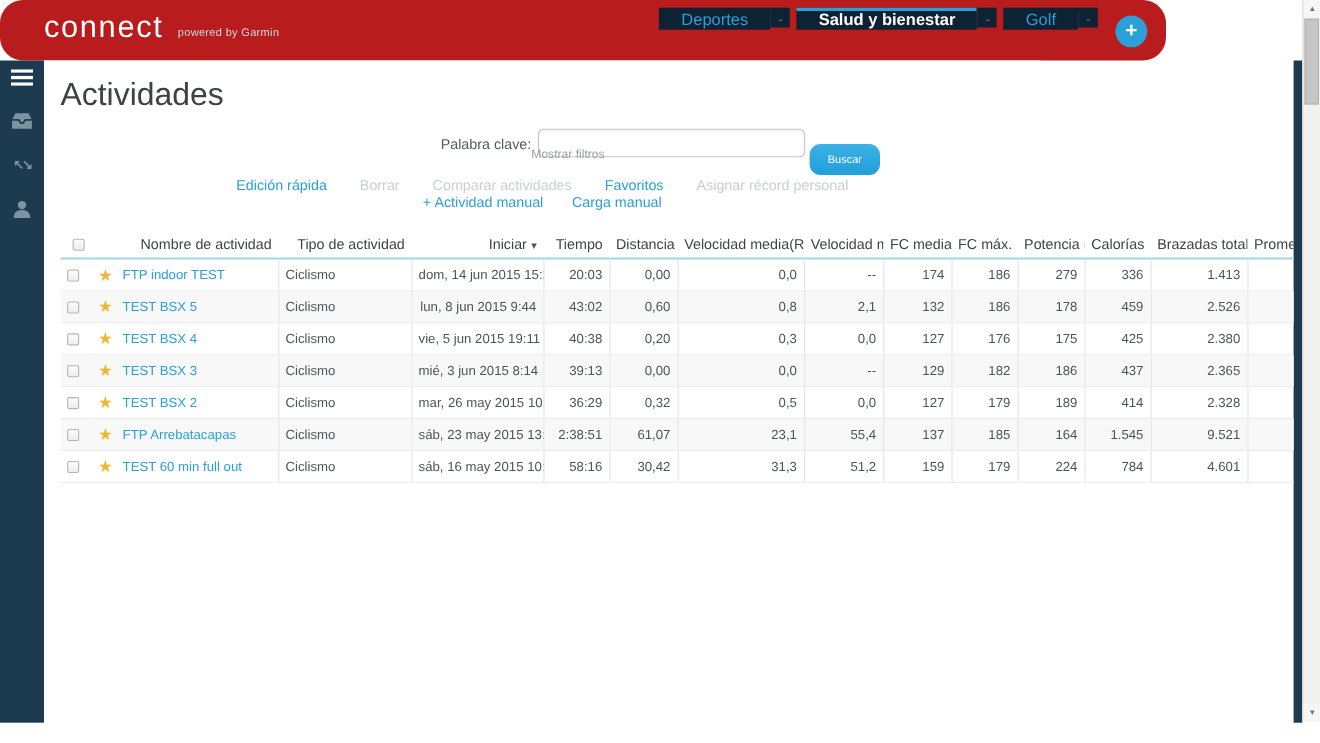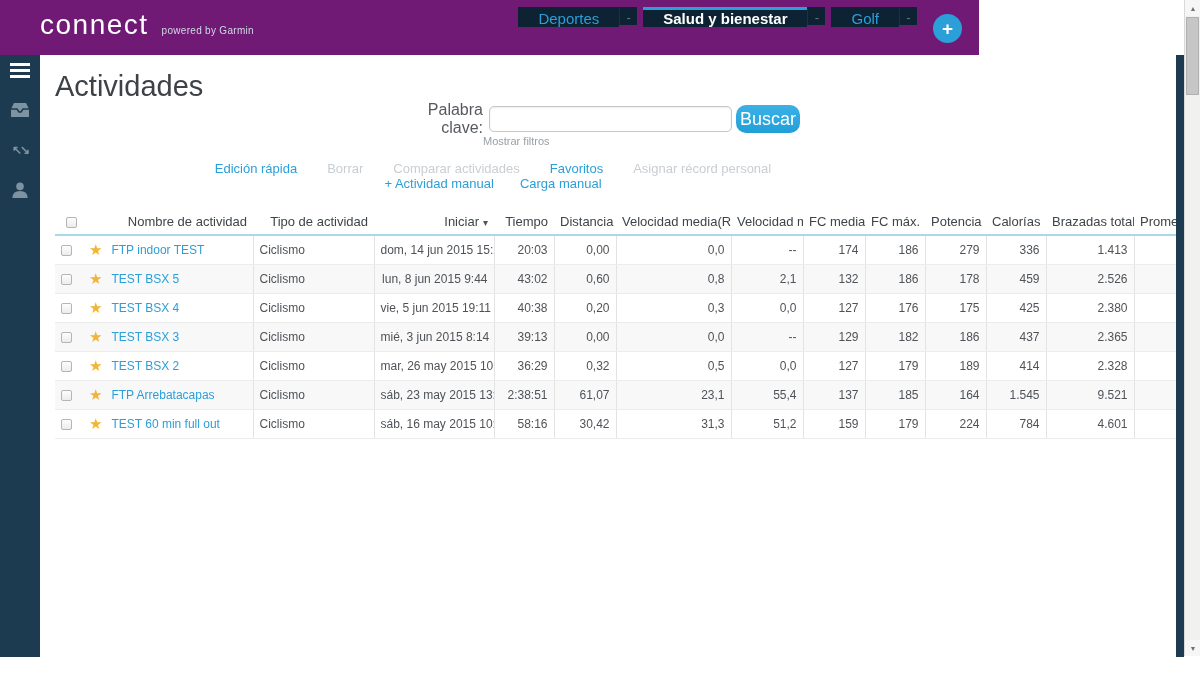--- a/index.html
+++ b/index.html
@@ -1,21 +1,21 @@
 <!DOCTYPE html>
 <html><head>
 <meta charset="utf-8">
 <style>
   * { box-sizing: border-box; margin: 0; padding: 0; }
   html,body { width:1200px; height:675px; background:#ffffff; overflow:hidden;
     font-family:"Liberation Sans", sans-serif; }
   .stage { position:relative; width:1200px; height:675px; background:#ffffff; }
 
   
-  .topbar { position:absolute; left:0; top:0; width:979px; height:55px; background:#701a75; }
+  .topbar { position:absolute; left:0; top:0; width:1060px; height:55px; background:#b91c1c;border-radius:21px; }
   .logo-wrap { position:absolute; left:40px; top:10px; display:flex; align-items:flex-end; }
   .logo { color:#ffffff; font-size:28px; font-weight:400; letter-spacing:1.5px; line-height:30px; }
   .logo-tag { color:#cfdbe2; font-size:10px; margin-left:13px; margin-bottom:4px; letter-spacing:.3px; }
 
   .tabs { position:absolute; right:62px; top:7px; height:48px; display:flex; align-items:flex-start; }
   .tab { background:#0d2232; color:#2b9fd8; font-size:15px; padding:0 20px; display:flex;
          align-items:center; border-top:3px solid transparent; cursor:pointer; white-space:nowrap; }
   .tab.active { color:#ffffff; border-top:3px solid #2d9fd8; font-weight:bold; }
   .tab-sep { background:#0d2232; width:18px; display:flex; align-items:center; justify-content:center;
              color:#61788a; font-size:13px; border-left:1px solid #16324a; border-top:3px solid transparent; }
@@ -39,27 +39,27 @@
   .sb-up { top:0; }
   .sb-down { bottom:0; }
   .sb-thumb { position:absolute; left:1px; top:17px; width:13px; height:78px; background:#c6c6c6;
               border:1px solid #b0b0b0; cursor:grab; }
 
   
   .content { position:absolute; left:40px; top:55px; width:906px; height:602px; background:#ffffff; }
   h1.page-title { margin:14px 0 0 15px; font-size:29px; font-weight:400; color:#3d4247; line-height:34px; }
 
   .search-row { position:absolute; left:355px; top:46px; display:flex; align-items:center; }
-  .search-label { width:88px; text-align:right; color:#56595e; font-size:16px; margin-right:6px; }
+  .search-label { width:88px; text-align:right; color:#56595e; font-size:13px; margin-right:6px; }
   .search-input { width:243px; height:26px; border:1px solid #c6c6c6; border-radius:5px;
                   box-shadow:inset 0 1px 2px rgba(0,0,0,.08); padding:0 8px; font-size:13px; color:#444;
                   font-family:"Liberation Sans", sans-serif; }
   .search-btn { margin-left:4px; width:64px; height:28px; border:none; border-radius:10px;
-                background:linear-gradient(#3cb1e5,#219fd9); color:#ffffff; font-size:18px;
-                cursor:pointer; font-family:"Liberation Sans", sans-serif; }
+                background:linear-gradient(#3cb1e5,#219fd9); color:#ffffff; font-size:10px;
+                cursor:pointer; font-family:"Liberation Sans", sans-serif;margin-top:30px; }
   .filters-link { position:absolute; left:443px; top:80px; font-size:11px; color:#9aa0a5; cursor:pointer; }
 
   .action-row { display:flex; justify-content:space-between; margin:58px 15px 0 15px; align-items:center;flex-direction:column; }
   .action-left, .action-right { display:flex; gap:30px; }
   .action-right { gap:26px; }
   .action-link { font-size:13px; color:#2b9fd8; cursor:pointer; text-decoration:none; white-space:nowrap; }
   .action-link.disabled { color:#c9ced3; cursor:default; }
 
   
   table.activities { table-layout:fixed; width:1121px; margin:20px 0 0 15px; border-collapse:collapse; }

